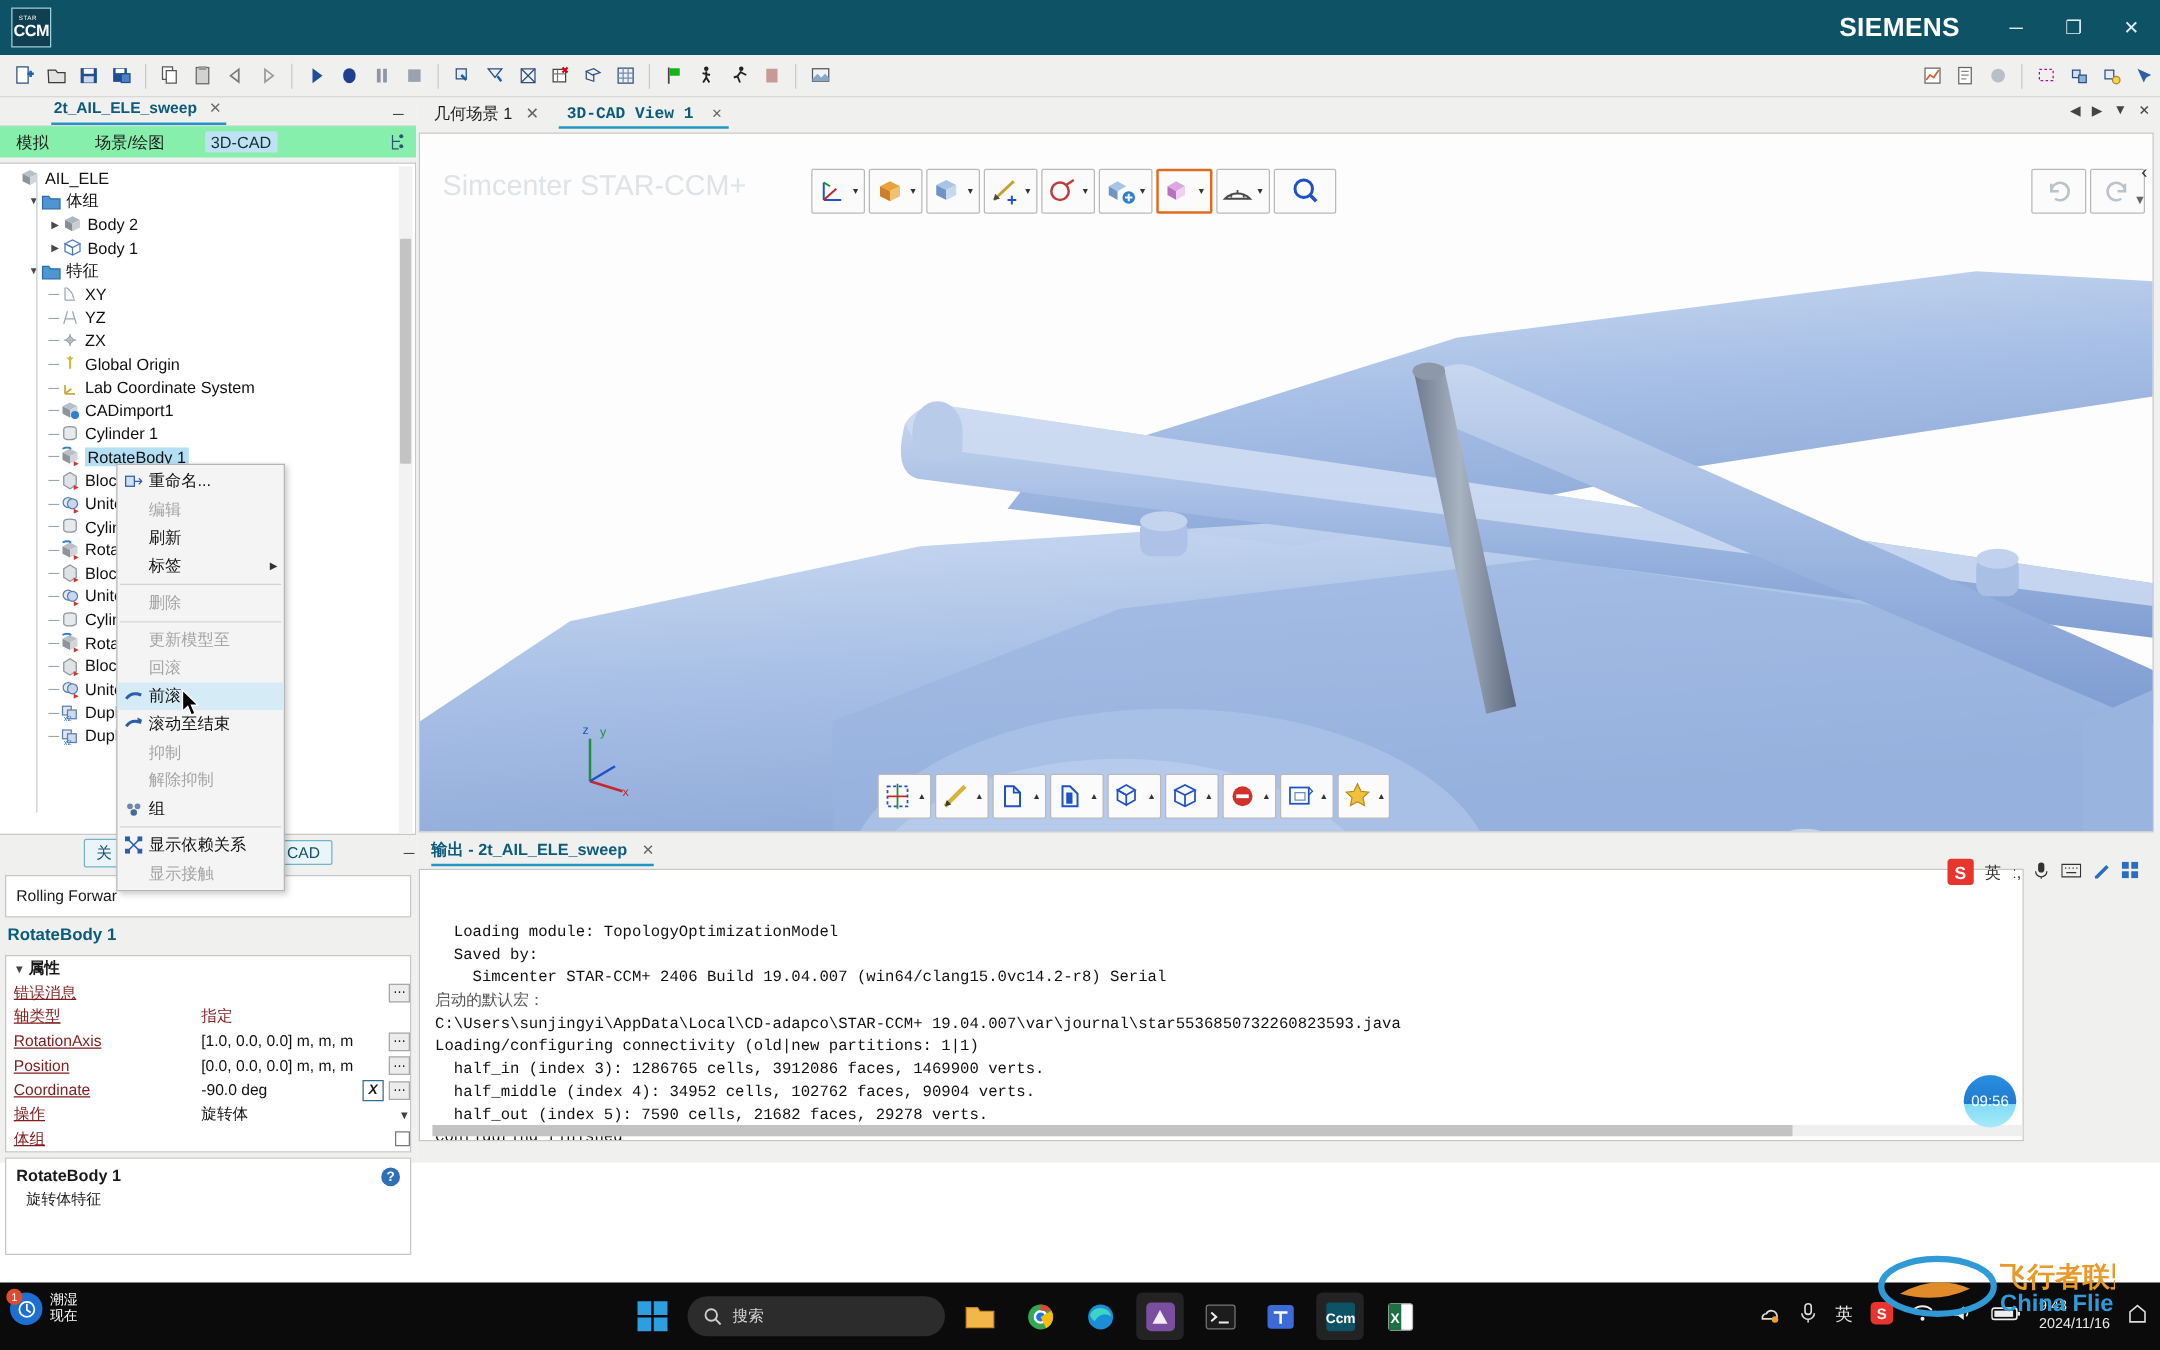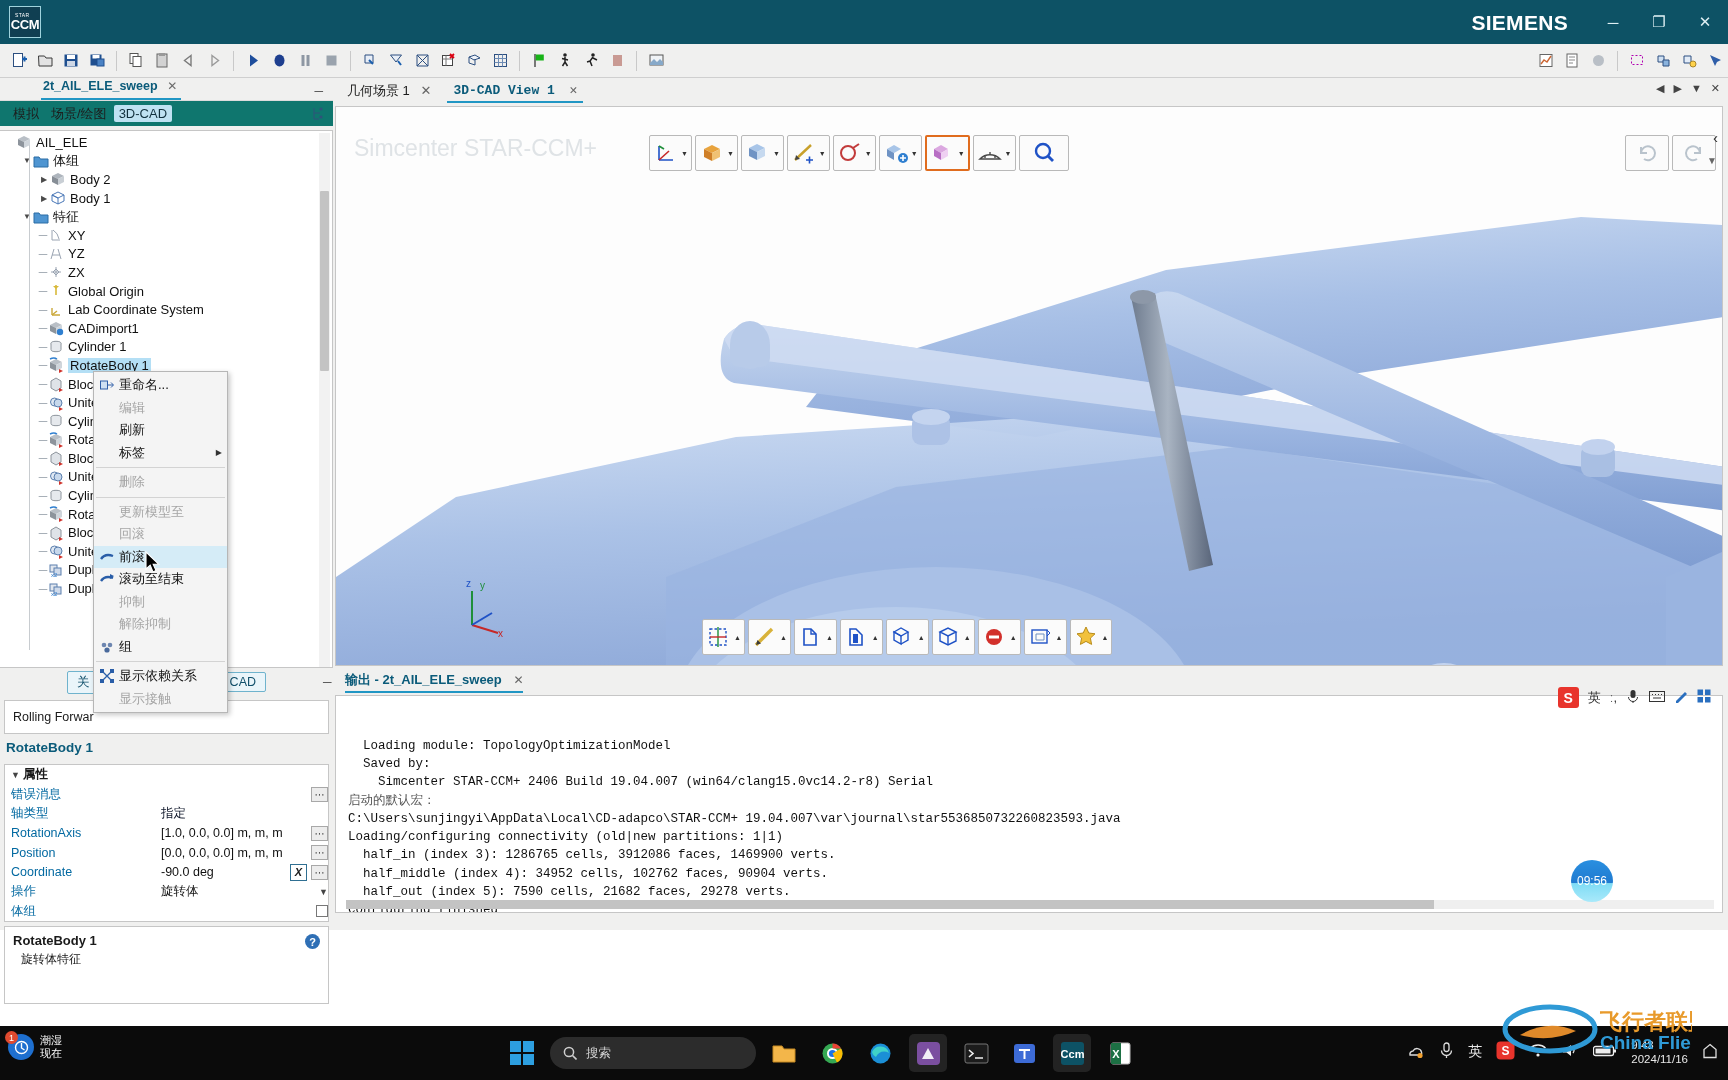--- a/index.html
+++ b/index.html
@@ -52,22 +52,22 @@
   .leftpanel { position:absolute; left:0; top:78px; width:333px; height:852px; background:#f0f0ef; }
   .ltab-row { height:22px; display:flex; padding-left:22px; position:relative;margin-left:19px;}
   .ltab {
     font-size:12.5px; color:#0b5b7a; font-weight:bold; padding:1px 4px 3px 2px;
     border-bottom:2.5px solid #2196c4;
   }
   .ltab .x { color:#6b6b6b; font-weight:normal; margin-left:6px; font-size:12px;}
   .lt-min { position:absolute; right:10px; bottom:2px; color:#444; font-size:12px; }
 
   .viewtabs {
-    height:26px; display:flex; align-items:center; gap:2px; padding:0 8px;
-    background:#0f766e; border-top:1px solid #dcdcdc;
+    height:26px; display:flex; align-items:center; gap:27px; padding:0 8px;
+    background:#86efac; border-top:1px solid #dcdcdc;
   }
   .vt { font-size:13px; color:#1d1d1d; padding:1px 5px; }
   .vt.active { background:#bfe2f2; color:#11303d; border-radius:2px;}
   .vt-icon { margin-left:auto; color:#30527a; font-size:13px; display:flex; gap:2px;}
 
   .tree {
     position:absolute; left:0; top:52px; width:333px; height:538px;
     background:#ffffff; border:1px solid #c6c6c6; border-left:none;
     overflow:hidden;
   }
@@ -98,23 +98,23 @@
   .prop-title {
     position:absolute; left:0; top:662px; width:333px; height:22px;
     font-size:13.5px; font-weight:bold; color:#0b5b7a; padding-left:6px;
   }
   .proptable {
     position:absolute; left:4px; top:686px; width:325px; height:158px;
     background:#fff; border:1px solid #c6c6c6; overflow:hidden;
   }
   .prow { display:flex; align-items:center; height:19.5px; font-size:12.5px; padding-left:6px; }
   .pgrp { font-weight:bold; }
-  .pkey { width:150px; color:#0369a1; }
+  .pkey { width:150px; color:#7f1d1d;text-decoration:underline; }
   .pval { color:#111; flex:1; }
-  .pval.grey { color:#0f172a; }
+  .pval.grey { color:#7f1d1d; }
   .pbtn-x { width:17px; height:17px; border:1px solid #2f6f92; background:#fff;
             font-size:11px; font-weight:bold; font-style:italic;
             display:flex; align-items:center; justify-content:center; margin-right:4px;}
   .pdots { width:17px; height:15px; border:1px solid #a8a8a8; background:#ececec;
            font-size:10px; display:flex; align-items:center; justify-content:center; }
   .pcheck { width:12px; height:12px; border:1px solid #777; background:#fff; }
   .pcaret { color:#444; font-size:9px; }
 
   .descbox {
     position:absolute; left:4px; top:848px; width:325px; height:78px;
@@ -159,21 +159,21 @@
   .axis-triad { position:absolute; left:118px; bottom:22px; width:70px; height:70px; }
 
   
   .outpanel { position:absolute; left:2px; top:593px; width:1388px; height:257px; }
   .out-tab { height:22px; display:flex; align-items:flex-end; padding-left:10px; }
   .out-tab .lbl { font-size:13px; font-weight:bold; color:#0b5b7a; border-bottom:2.5px solid #2196c4;
                   padding-bottom:2px;}
   .out-tab .x { color:#666; margin-left:8px; font-size:12px; font-weight:normal;}
   .out-min { position:absolute; left:-12px; top:4px; color:#444; font-size:12px;}
   .console {
-    position:absolute; left:0; top:24px; width:1388px; height:218px;
+    position:absolute; left:0; top:24px; width:1284px; height:218px;
     background:#ffffff; border:1px solid #c6c6c6; overflow:hidden;
     font-family:"Liberation Mono", monospace; font-size:12.5px; line-height:18.3px;
     padding:4px 0 0 12px; white-space:pre;
   }
   .console .cn { color:#111; }
   .console .zh { font-family:"Liberation Sans", sans-serif; color:#555; }
   .cons-hbar { position:absolute; left:10px; bottom:3px; width:1368px; height:9px; background:#efefef;}
   .cons-hbar i { position:absolute; left:0; top:0; width:1088px; height:9px; background:#c3c3c3; display:block;}
 
   .ime-bar { position:absolute; right:12px; top:16px; display:flex; align-items:center; gap:9px; z-index:9;}

